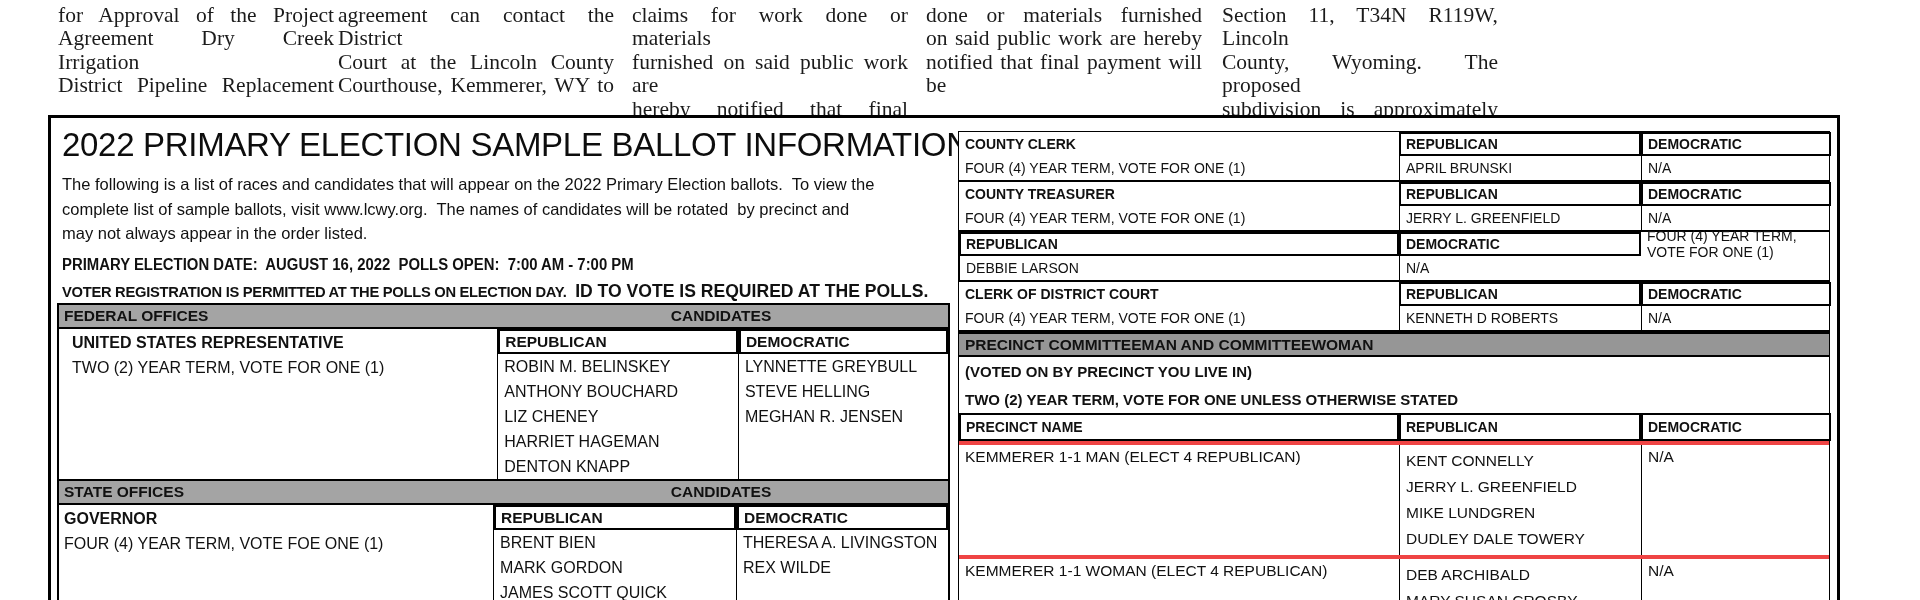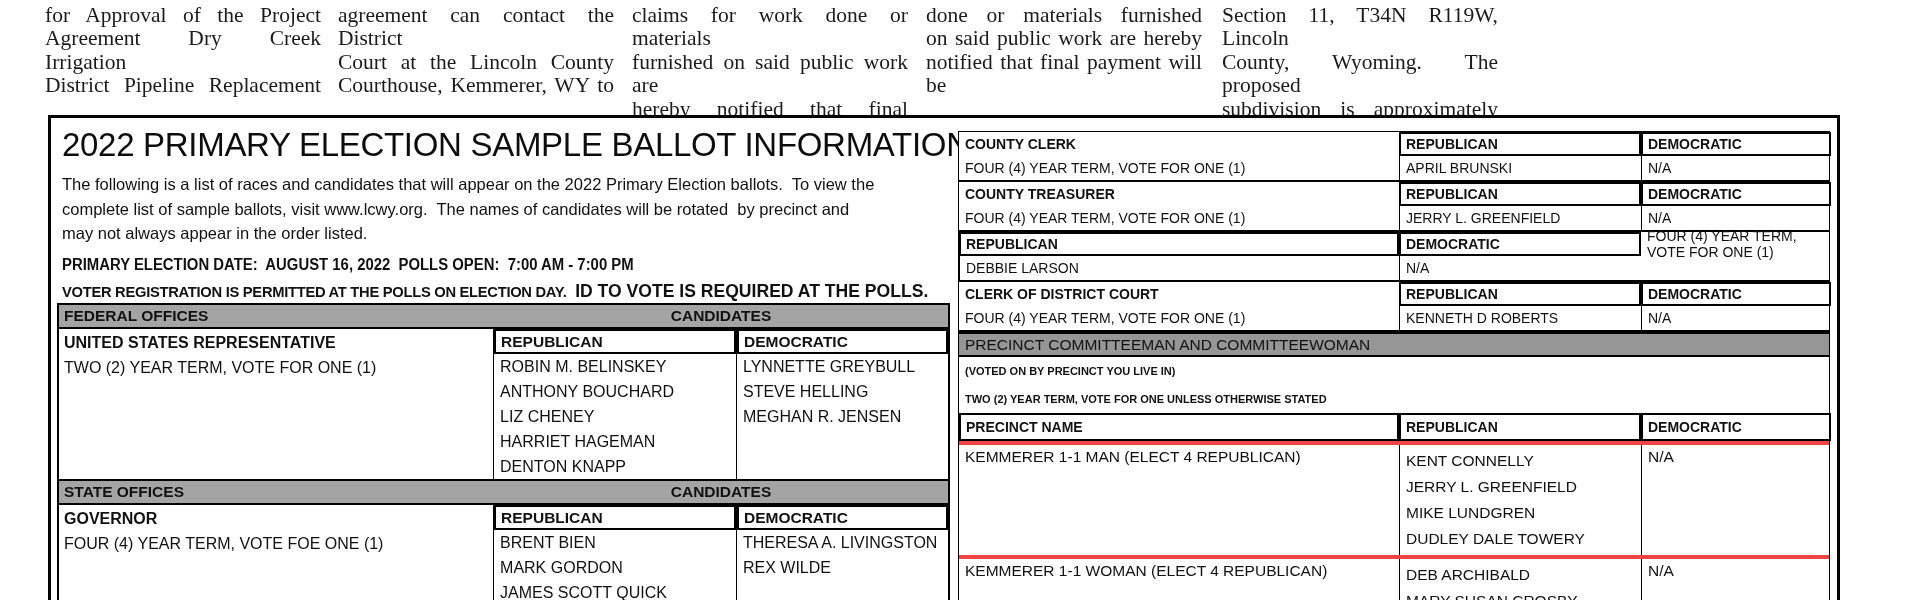--- a/index.html
+++ b/index.html
@@ -43,35 +43,35 @@
   .rtable{width:872px;box-sizing:border-box;border-top:1.5px solid #000;
           border-left:1.5px solid #000;border-right:1.5px solid #000;background:#fff;}
   .oblock{display:grid;grid-template-columns:440px 242px 190px;grid-template-rows:24px 24px;
           border-bottom:2.5px solid #000;}
   .rc{box-sizing:border-box;display:flex;align-items:center;padding:0 6px;font-size:14px;}
   .rc.name{font-weight:bold;}
   .rc.hbox{border:2px solid #000;font-weight:bold;padding:0 5px;}
   .rc.vsep{border-left:1.5px solid #000;}
   .precinct-bar{background:var(--precinct-header-gray,#969696);border:2.5px solid #000;
                 border-left:none;border-right:none;height:25px;display:flex;align-items:center;
-                padding:0 6px;font-weight:normal;font-size:15.5px;box-sizing:border-box;}
-  .notes-row{height:28px;display:flex;align-items:center;padding:0 6px;font-weight:bold;font-size:11px;box-sizing:border-box;}
+                padding:0 6px;font-weight:bold;font-size:15.5px;box-sizing:border-box;}
+  .notes-row{height:28px;display:flex;align-items:center;padding:0 6px;font-weight:bold;font-size:15px;box-sizing:border-box;}
   .phead{display:grid;grid-template-columns:440px 242px 190px;height:28px;}
   .prow{display:grid;grid-template-columns:440px 242px 190px;border-top:4px solid #ef4444;}
   .prow .pcell{box-sizing:border-box;padding:3px 6px 0 6px;font-size:15.5px;}
   .prow .pcell.v{border-left:1.5px solid #000;}
   .pname{font-size:15.5px;}
   .plist div{height:26px;display:flex;align-items:center;}
 </style>
 </head>
 <body>
 
 <div class="page">
 
-  <div class="abs news" style="left:45px;top:4px;width:276px;">
+  <div class="abs news" style="left:58px;top:4px;width:276px;">
     <div class="nline">for Approval of the Project</div>
     <div class="nline">Agreement Dry Creek Irrigation</div>
     <div class="nline">District Pipeline Replacement</div>
   </div>
   <div class="abs news" style="left:338px;top:4px;width:276px;">
     <div class="nline">agreement can contact the District</div>
     <div class="nline">Court at the Lincoln County</div>
     <div class="nline">Courthouse, Kemmerer, WY to</div>
   </div>
   <div class="abs news" style="left:632px;top:4px;width:276px;">
@@ -102,21 +102,21 @@
   <div class="abs regline" style="left:62px;top:280px;">
     <span class="small">VOTER REGISTRATION IS PERMITTED AT THE POLLS ON ELECTION DAY.</span>
     <span class="big">ID TO VOTE IS REQUIRED AT THE POLLS.</span>
   </div>
 
   <div class="abs ltable" style="left:57px;top:303px;width:893px;">
     <div class="graybar">
       <div class="gb-left">FEDERAL OFFICES</div>
       <div class="gb-right">CANDIDATES</div>
     </div>
-    <div class="lbody" style="height:150px;">
+    <div class="lbody" style="height:150px;padding-left:8px;">
       <div class="ldesc">
         <div class="office-name">UNITED STATES REPRESENTATIVE</div>
         <div class="office-term">TWO (2) YEAR TERM, VOTE FOR ONE (1)</div>
       </div>
       <div class="lcol rep">
         <div class="pbox">REPUBLICAN</div>
         <div class="cand">ROBIN M. BELINSKEY</div>
         <div class="cand">ANTHONY BOUCHARD</div>
         <div class="cand">LIZ CHENEY</div>
         <div class="cand">HARRIET HAGEMAN</div>

